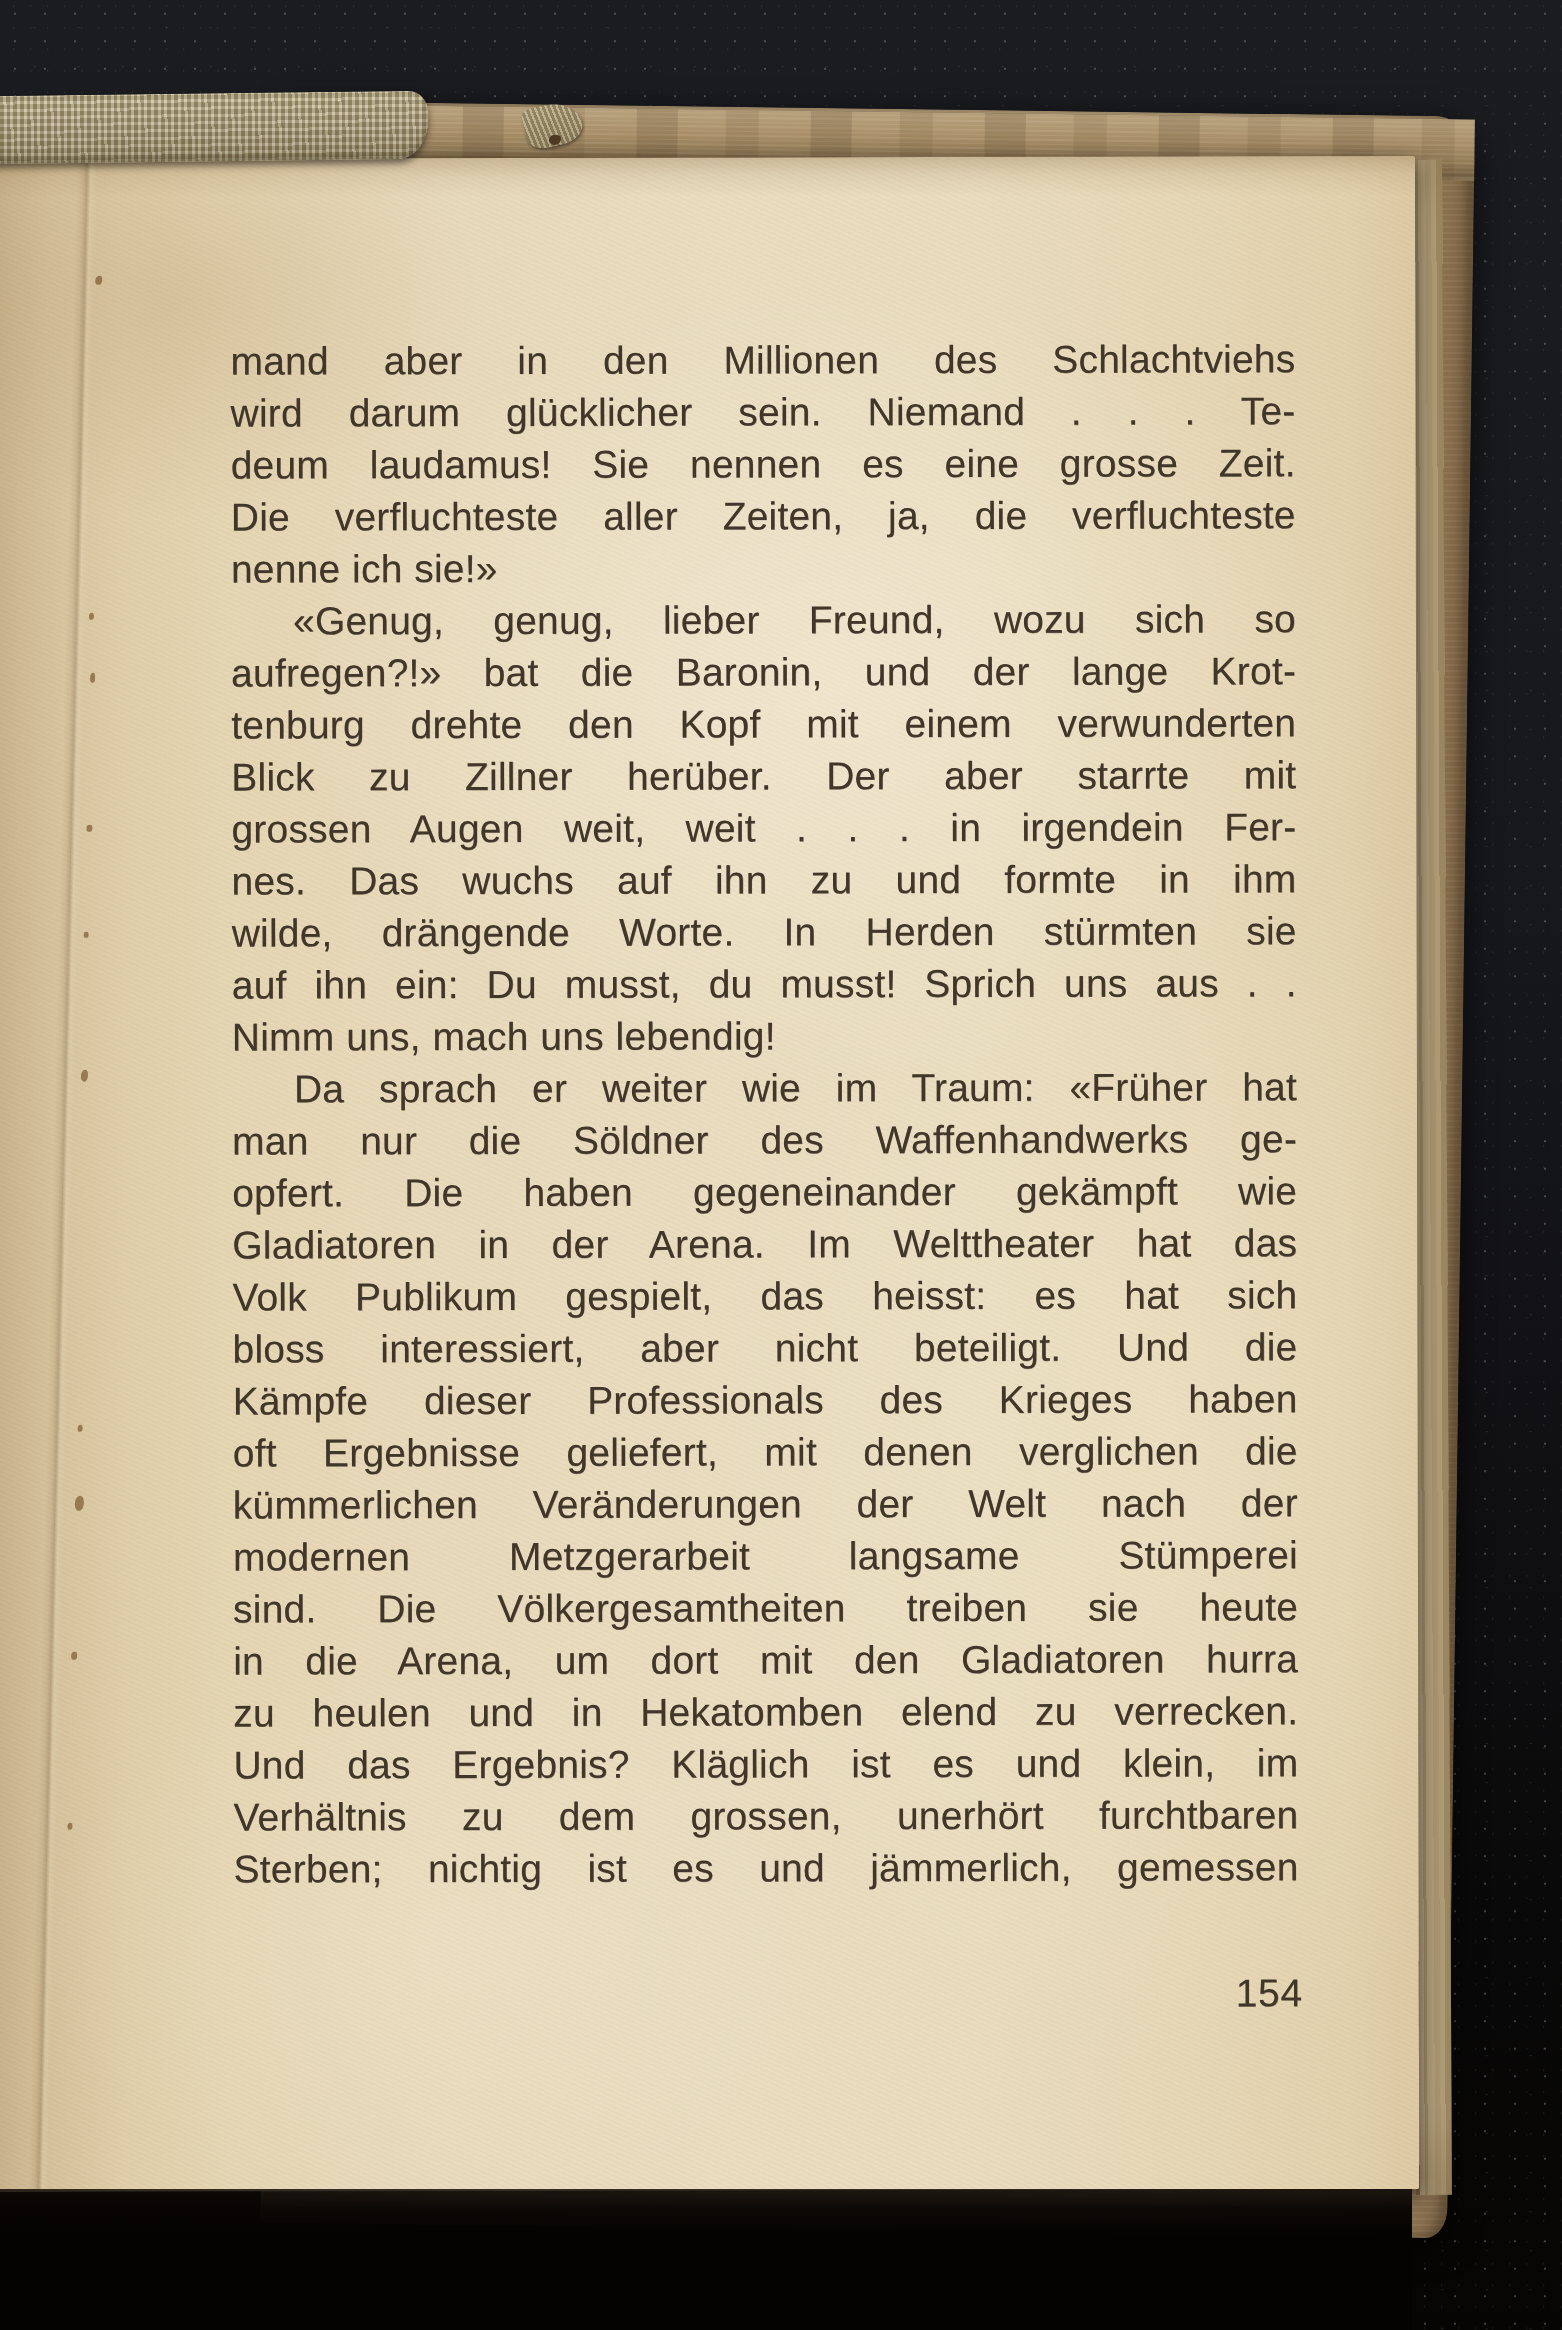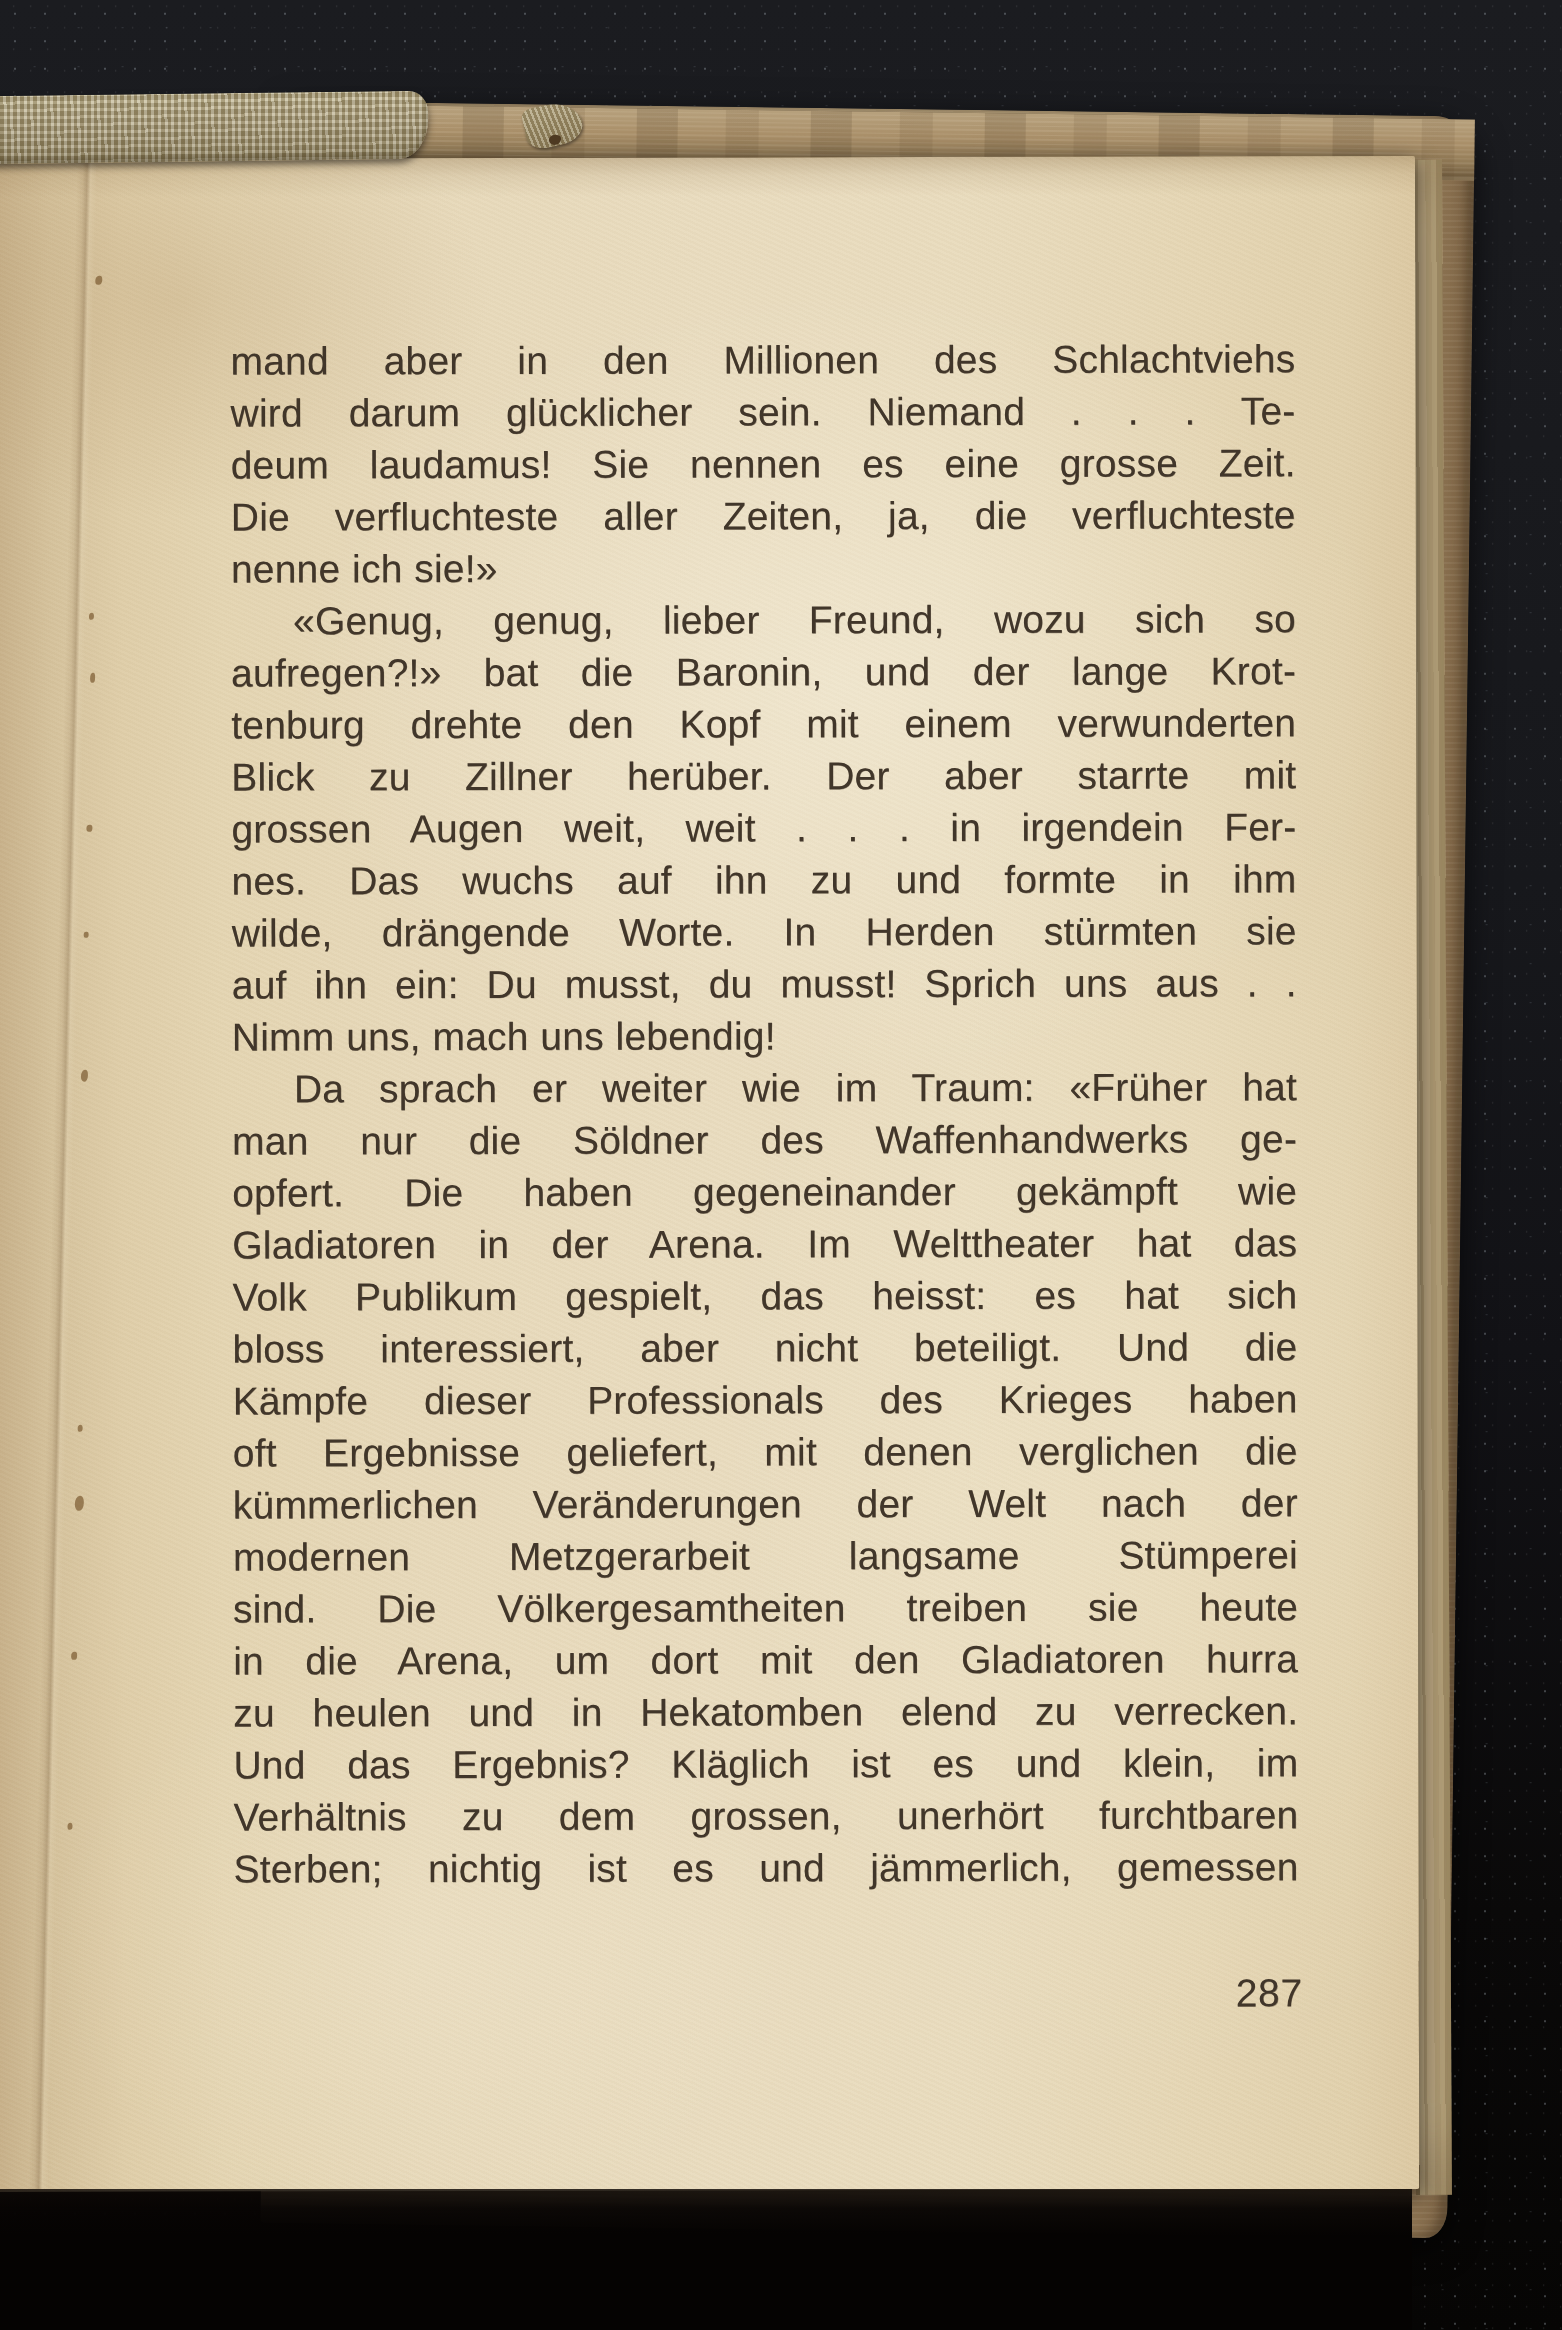--- a/index.html
+++ b/index.html
@@ -128,21 +128,21 @@
         <div class="line">oft Ergebnisse geliefert, mit denen verglichen die</div>
         <div class="line">kümmerlichen Veränderungen der Welt nach der</div>
         <div class="line">modernen Metzgerarbeit langsame Stümperei</div>
         <div class="line">sind. Die Völkergesamtheiten treiben sie heute</div>
         <div class="line">in die Arena, um dort mit den Gladiatoren hurra</div>
         <div class="line">zu heulen und in Hekatomben elend zu verrecken.</div>
         <div class="line">Und das Ergebnis? Kläglich ist es und klein, im</div>
         <div class="line">Verhältnis zu dem grossen, unerhört furchtbaren</div>
         <div class="line">Sterben; nichtig ist es und jämmerlich, gemessen</div>
       </div>
-    <div class="page-number">287</div>
+    <div class="page-number">154</div>
   <div class="fox" style="left: 102px; top: 117px; width: 6.7px; height: 9px; background: rgba(122, 90, 48, 0.7);"></div>
       <div class="fox" style="left: 95px; top: 454px; width: 5.2px; height: 6.7px; background: rgba(122, 90, 48, 0.7);"></div>
       <div class="fox" style="left: 96px; top: 514px; width: 4.5px; height: 10.4px; background: rgba(122, 90, 48, 0.7);"></div>
       <div class="fox" style="left: 92px; top: 666px; width: 6px; height: 7.4px; background: rgba(122, 90, 48, 0.7);"></div>
       <div class="fox" style="left: 89px; top: 773px; width: 4.5px; height: 6px; background: rgba(122, 90, 48, 0.7);"></div>
       <div class="fox" style="left: 86px; top: 911px; width: 7.4px; height: 12px; background: rgba(122, 90, 48, 0.7);"></div>
       <div class="fox" style="left: 82px; top: 1266px; width: 5.2px; height: 6.7px; background: rgba(122, 90, 48, 0.7);"></div>
       <div class="fox" style="left: 79px; top: 1337px; width: 9px; height: 15px; background: rgba(122, 90, 48, 0.7);"></div>
       <div class="fox" style="left: 75px; top: 1493px; width: 6px; height: 8.2px; background: rgba(122, 90, 48, 0.7);"></div>
       <div class="fox" style="left: 71px; top: 1664px; width: 5.2px; height: 6.7px; background: rgba(122, 90, 48, 0.7);"></div>

